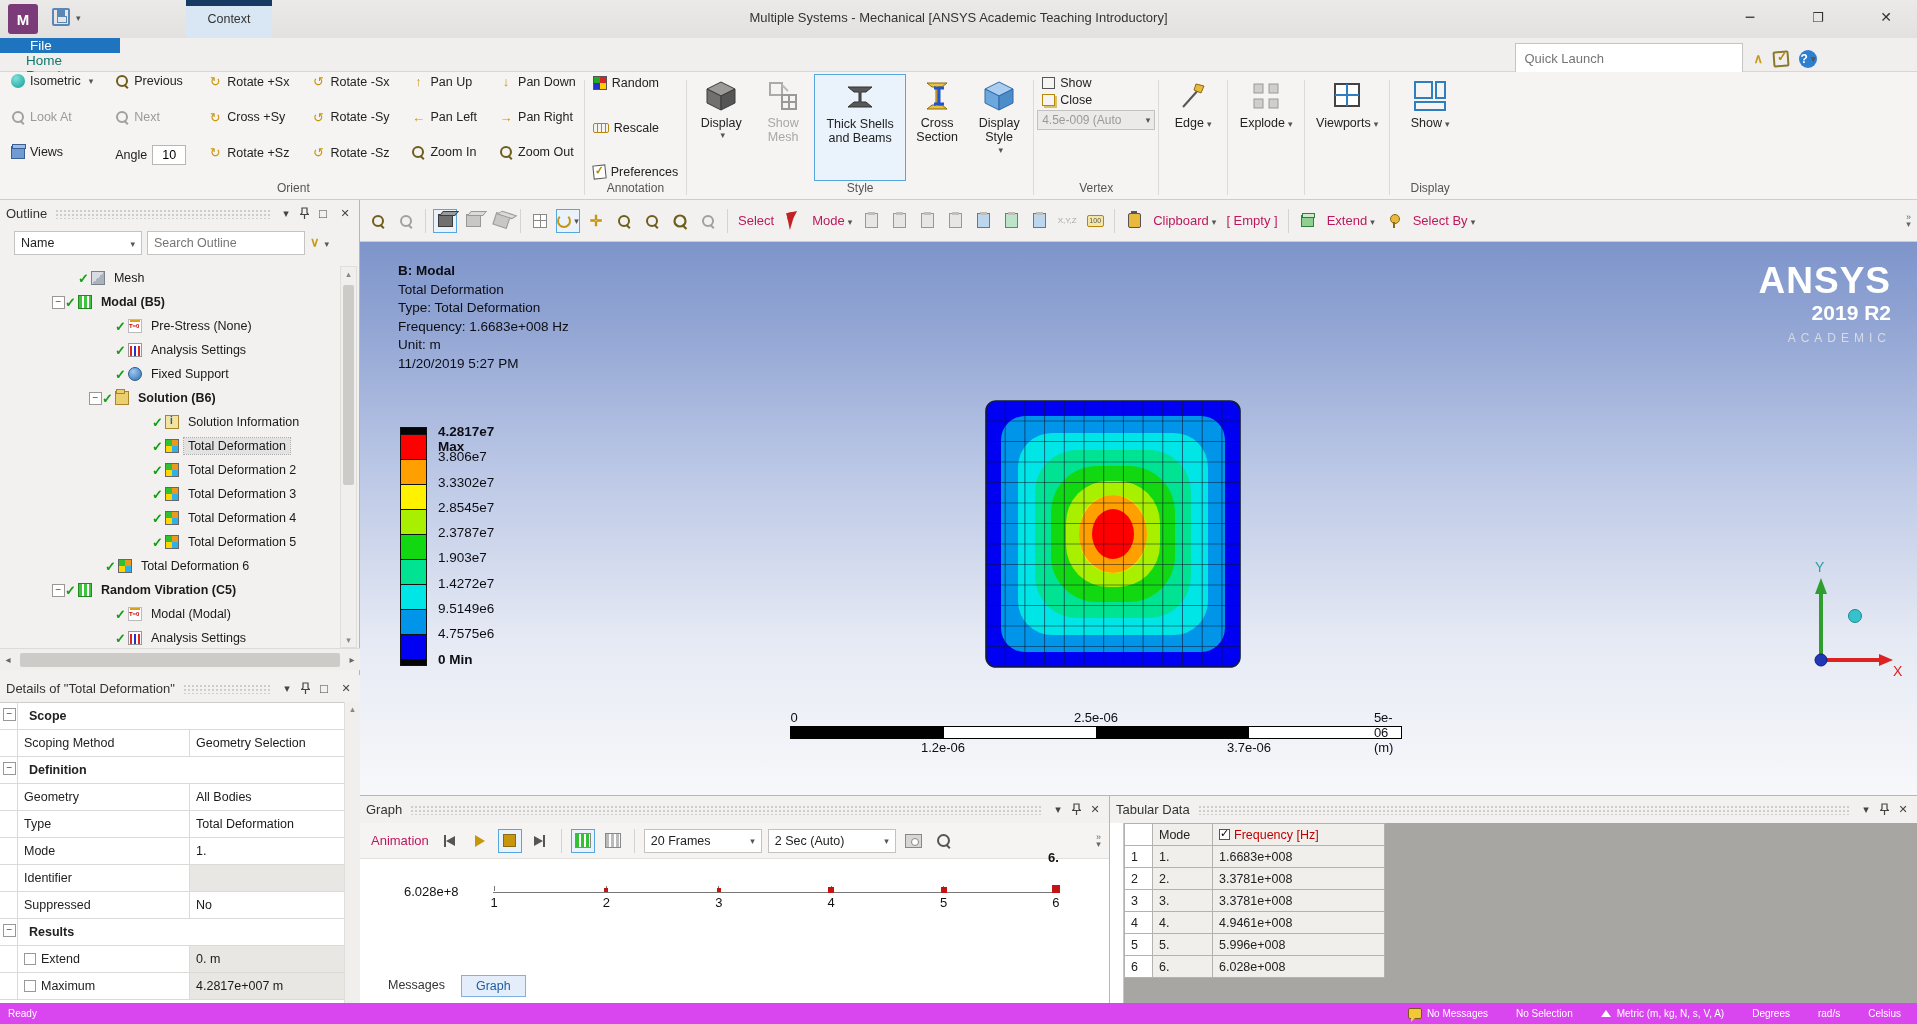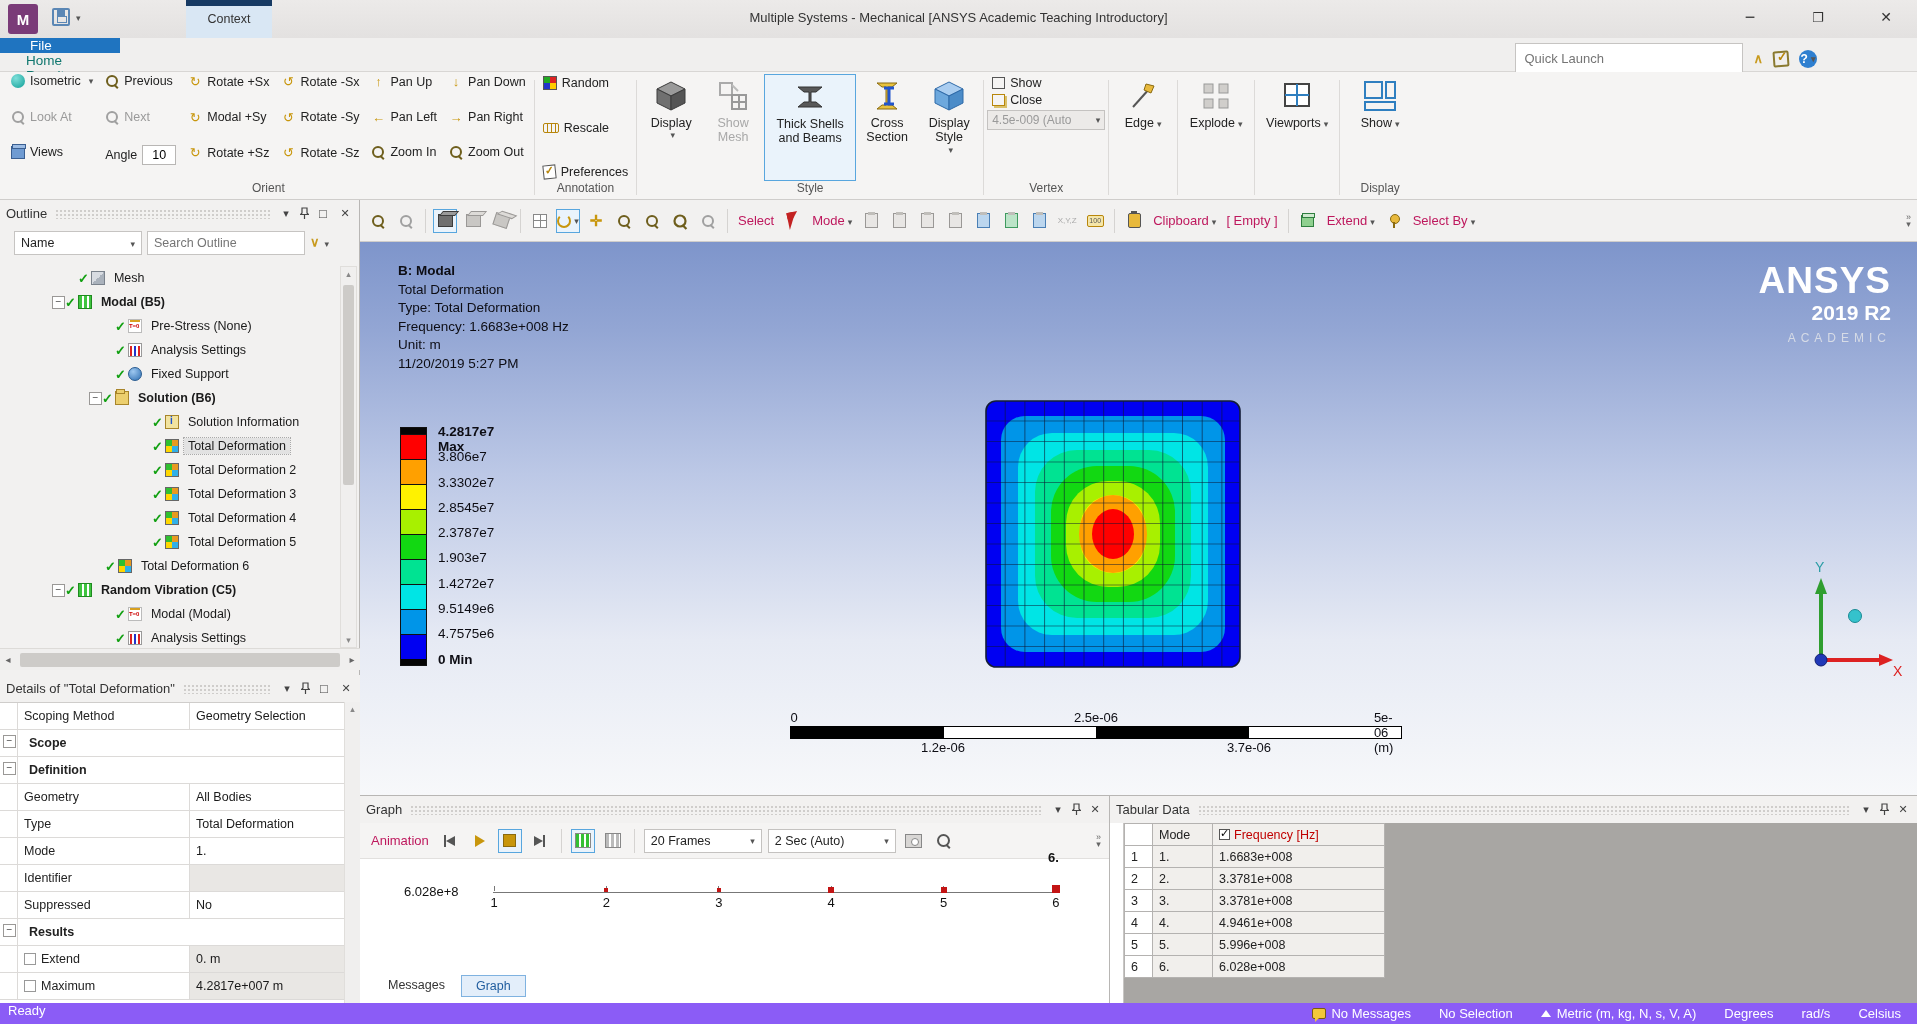--- a/index.html
+++ b/index.html
@@ -38,21 +38,21 @@
   .cb-ic{width:16px;height:16px;border:2px solid #8a7a30;border-radius:2px;position:relative;transform:rotate(-4deg)}
   .cb-ic::after{content:"✓";position:absolute;left:2px;top:-4px;color:#b8860b;font-weight:bold}
   .help-ic{width:18px;height:18px;border-radius:50%;background:#2e7fd0;color:#fff;display:flex;align-items:center;justify-content:center;font-weight:bold;font-size:12px}
 
   
   #ribbon{left:0;top:72px;width:1917px;height:128px;background:#f5f4f3;border-bottom:1px solid #cfcdcb;display:flex;padding:2px 0 0 6px}
   .rgroup{display:flex;flex-direction:column}
   .rgc{flex:1;display:flex;align-items:flex-start}
   .rglabel{height:18px;text-align:center;color:#555;font-size:12px}
   .rsep{width:1px;background:#dcdad8;margin:6px 3px 4px 3px}
-  .ogrid{display:grid;grid-template-rows:repeat(3,1fr);grid-auto-flow:column;column-gap:2px;height:100%}
+  .ogrid{display:grid;grid-template-rows:repeat(3,1fr);grid-auto-flow:column;column-gap:12px;height:100%}
   .rbtn{display:flex;align-items:center;gap:5px;padding:0 5px;white-space:nowrap;color:#222}
   .rbtn.dis{color:#9a9a9a}
   .sphere{width:14px;height:14px;border-radius:50%;background:radial-gradient(circle at 35% 30%,#7fe0da,#0f9e96);flex:none}
   .cube-s{width:14px;height:13px;background:#6f9bd2;border:1px solid #3a5f92;position:relative;flex:none}
   .cube-s::before{content:"";position:absolute;left:0;top:-3px;width:100%;height:3px;background:#9cbce4;border:1px solid #3a5f92}
   .arr{font-weight:bold;color:#c8960c;font-size:13px;width:14px;text-align:center;flex:none}
   .rot{color:#c8960c;font-size:13px;width:14px;text-align:center;flex:none}
   .mag{position:relative;width:14px;height:14px;flex:none}
   .mag::before{content:"";position:absolute;left:1px;top:1px;width:8px;height:8px;border:2px solid #6e5e1c;border-radius:50%}
   .mag::after{content:"";position:absolute;left:10px;top:10px;width:5px;height:2px;background:#6e5e1c;transform:rotate(45deg);transform-origin:0 0}
@@ -223,21 +223,21 @@
   #freq-table td,#freq-table th{border:1px solid #b4b2b0;font-weight:normal;font-size:12.5px;padding:1px 6px;height:22px}
   #freq-table th{background:#f1efec}
   #freq-table .num{width:28px;text-align:left;background:#fff}
   #freq-table .modec{width:60px;text-align:left}
   #freq-table .freqc{width:172px;text-align:left}
   #freq-table th.freqc{color:#c00000}
   .hcbx{display:inline-block;width:11px;height:11px;border:1px solid #555;background:#fff;position:relative;vertical-align:-1px;margin-right:4px}
   .hcbx::after{content:"✓";position:absolute;left:0;top:-3px;font-size:11px;color:#000}
 
   
-  #statusbar{left:0;top:1003px;width:1917px;height:21px;background:#8b5cf6;color:#fff;display:flex;font-size:13px}
+  #statusbar{left:0;top:1003px;width:1917px;height:21px;background:#d946ef;color:#fff;display:flex;align-items:center;font-size:10px}
   #statusbar .ready{padding-left:8px}
   #statusbar .right{margin-left:auto;display:flex;align-items:center;gap:28px;padding-right:16px}
   .bubble{width:14px;height:11px;background:#f3c73a;border:1px solid #7a5c10;border-radius:2px;position:relative;margin-right:5px}
   .bubble::after{content:"";position:absolute;left:2px;bottom:-4px;border-left:4px solid #f3c73a;border-bottom:4px solid transparent}
   .sitem{display:flex;align-items:center}
   .tri-up{width:0;height:0;border-bottom:7px solid #fff;border-left:5px solid transparent;border-right:5px solid transparent;margin-right:6px}
 </style>
 </head>
 <body>
 
@@ -310,21 +310,21 @@
           <span>Angle</span>
           <input class="angle-box" value="10" style="">
         </div>
 
       <div class="rbtn">
           <span class="rot">↻</span>
           <span>Rotate +Sx</span>
         </div>
       <div class="rbtn">
           <span class="rot">↻</span>
-          <span>Modal +Sy</span>
+          <span>Cross +Sy</span>
         </div>
       <div class="rbtn">
           <span class="rot">↻</span>
           <span>Rotate +Sz</span>
         </div>
 
       <div class="rbtn">
           <span class="rot">↺</span>
           <span>Rotate -Sx</span>
         </div>
@@ -798,36 +798,36 @@
       <span class="hic drop"></span>
       <svg class="pin-svg" viewBox="0 0 9 13">
           <path d="M2 1h5v5l1.5 1.5h-8L2 6zM4.5 8v4" stroke="#444" fill="none" stroke-width="1.2"></path>
         </svg>
       <span class="hic max"></span>
       <span class="hic close"></span>
     </div>
     <div id="dgrid">
       <div>
 
+          <div class="drow sec">
+            <span class="gut"></span>
+            <span class="dname">
+              <span></span>
+              <b>Scope</b>
+            </span>
+
+          </div>
+
           <div class="drow prop">
             <span class="gut"></span>
             <span class="dname">
               <span>Scoping Method</span>
               <b></b>
             </span>
             <span class="dval">Geometry Selection</span>
-          </div>
-
-          <div class="drow sec">
-            <span class="gut"></span>
-            <span class="dname">
-              <span></span>
-              <b>Scope</b>
-            </span>
-
           </div>
 
           <div class="drow sec">
             <span class="gut"></span>
             <span class="dname">
               <span></span>
               <b>Definition</b>
             </span>
 
           </div>

